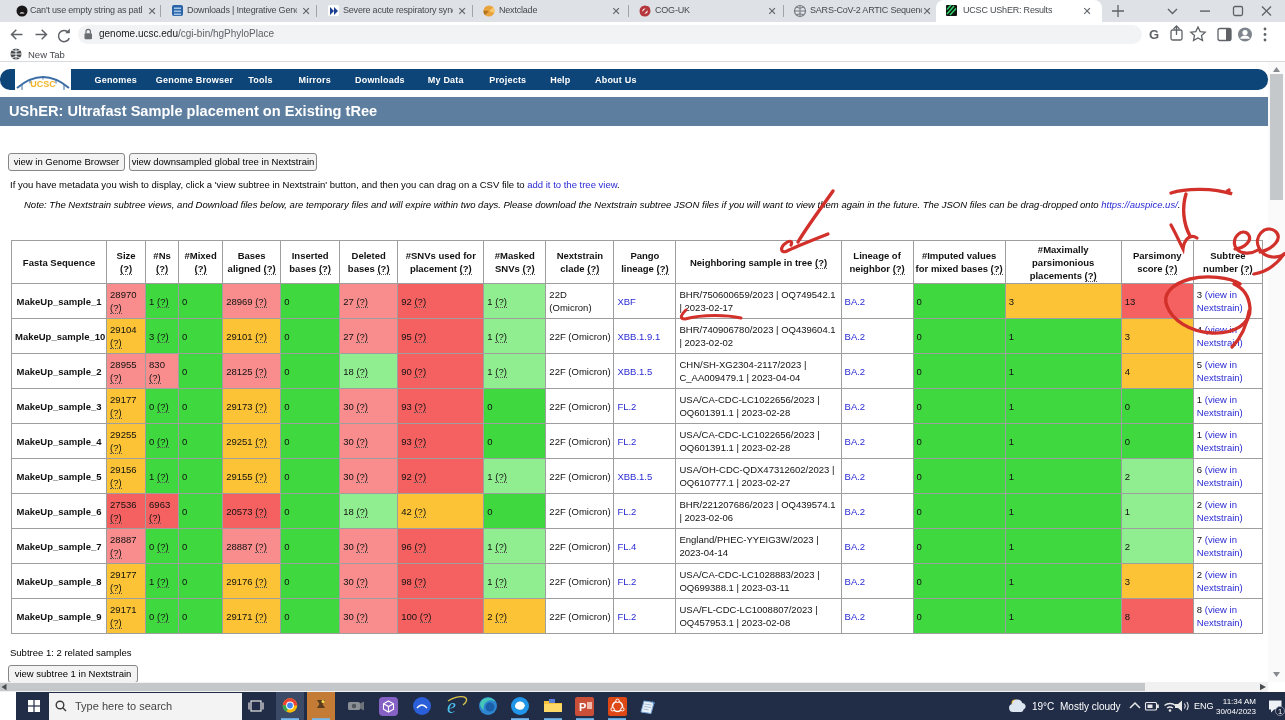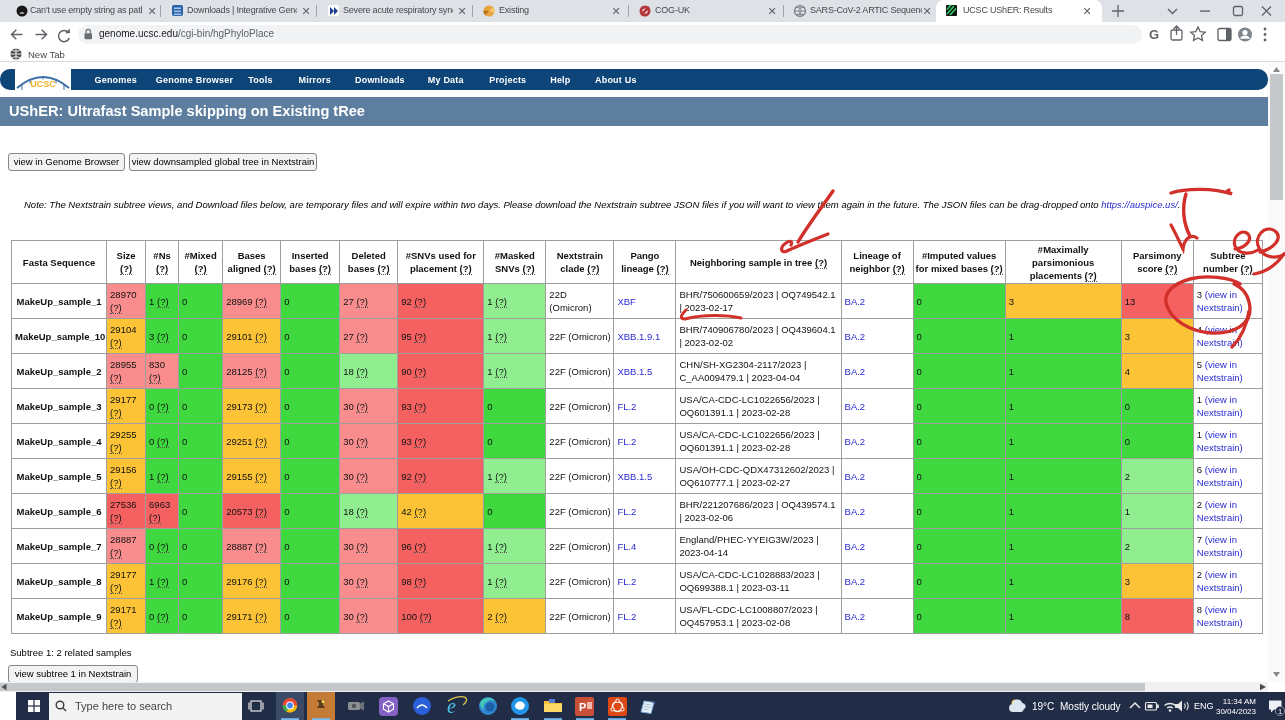--- a/index.html
+++ b/index.html
@@ -83,21 +83,21 @@
 <div class="tab" style="left:30px;width:112px;">
     <span class="ttl">Can't use empty string as path</span>
   </div>
 <div class="tab" style="left:187px;width:110px;">
     <span class="ttl">Downloads | Integrative Genom</span>
   </div>
 <div class="tab" style="left:343px;width:110px;">
     <span class="ttl">Severe acute respiratory syndro</span>
   </div>
 <div class="tab" style="left:499px;width:100px;">
-    <span class="ttl">Existing</span>
+    <span class="ttl">Nextclade</span>
   </div>
 <div class="tab" style="left:655px;width:100px;">
     <span class="ttl">COG-UK</span>
   </div>
 <div class="tab" style="left:810px;width:112px;">
     <span class="ttl">SARS-CoV-2 ARTIC Sequencing</span>
   </div>
 <div class="tab" style="left:963px;width:112px;">
     <span class="ttl">UCSC UShER: Results</span>
   </div>
@@ -160,23 +160,24 @@
     <span class="navitem" style="left:550.2px;">Help</span>
     <span class="navitem" style="left:595px;">About Us</span>
   </div>
   <div id="logobox">
     <svg width="56" height="21" viewBox="0 0 56 21">
       <path d="M2,19 Q28,-3 54,19" fill="none" stroke="#3c6ea5" stroke-width="2"></path>
       <path d="M7,15 v6 M15,10.5 v4 M28,8 v2.5 M41,10.5 v4 M49,15 v6" stroke="#3c6ea5" stroke-width="1"></path>
       <text x="28" y="17.5" text-anchor="middle" font-family="Liberation Sans" font-size="9" font-weight="bold" fill="#f0b429">UCSC</text>
     </svg>
   </div>
-  <div id="titlebar">UShER: Ultrafast Sample skipping on Existing tRee</div>
+  <div id="titlebar">UShER: Ultrafast Sample placement on Existing tRee</div>
   <div class="btn" style="left:8px;top:91px;width:117px;">view in Genome Browser</div>
   <div class="btn" style="left:129px;top:91px;width:188px;text-align:center;">view downsampled global tree in Nextstrain</div>
+  <div class="bodytxt" style="left:10px;top:117px;">If you have metadata you wish to display, click a 'view subtree in Nextstrain' button, and then you can drag on a CSV file to <a class="lnk">add it to the tree view</a>.</div>
   <div class="bodytxt" style="left:24px;top:137px;font-style:italic;text-align:center;">Note: The Nextstrain subtree views, and Download files below, are temporary files and will expire within two days. Please download the Nextstrain subtree JSON files if you will want to view them again in the future. The JSON files can be drag-dropped onto <a class="lnk">https://auspice.us/</a>.</div>
   <table id="tbl">
 <colgroup>
         <col style="width:95px">
         <col style="width:39px">
         <col style="width:33px">
         <col style="width:44px">
         <col style="width:58px">
         <col style="width:59px">
         <col style="width:58px">

